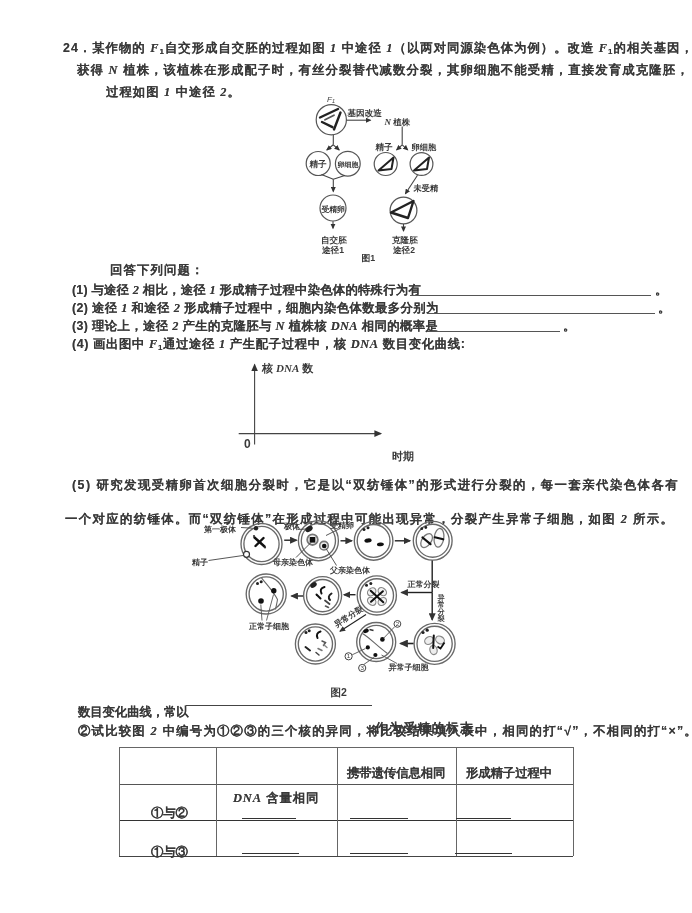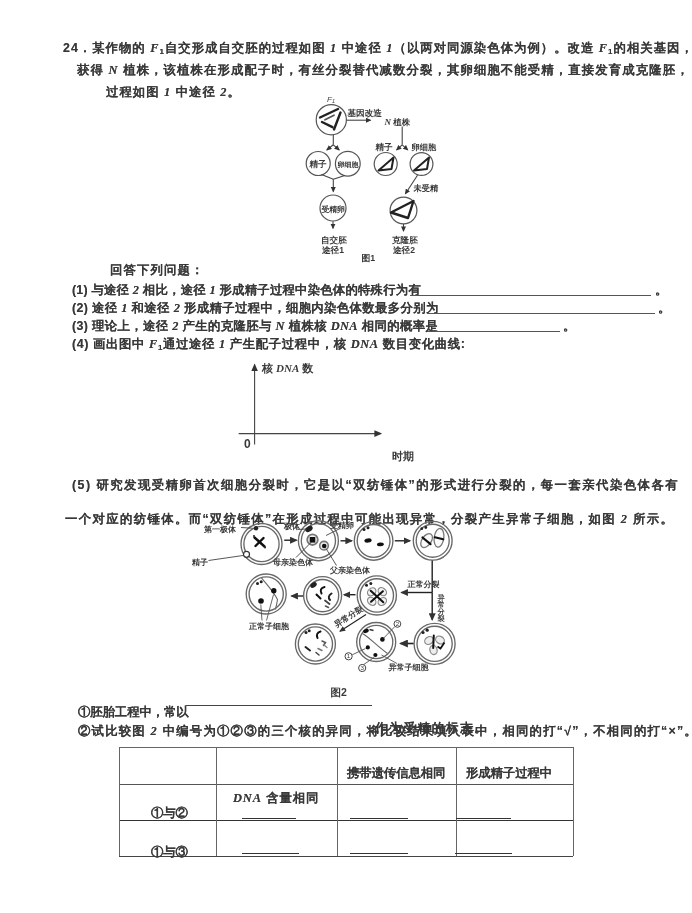--- a/index.html
+++ b/index.html
@@ -29,21 +29,21 @@
 <div class="t" style="left:658px;top:301px;">。</div>
 <div class="ul" style="left:427px;top:313px;width:228px;"></div>
 <div class="t" style="left:72px;top:319px;letter-spacing:0.35px;">(3) 理论上，途径 <i>2</i> 产生的克隆胚与 <i>N</i> 植株核 <i>DNA</i> 相同的概率是</div>
 <div class="t" style="left:563px;top:319px;">。</div>
 <div class="ul" style="left:427px;top:331px;width:133px;"></div>
 <div class="t" style="left:72px;top:337px;letter-spacing:0.6px;">(4) 画出图中 <i>F</i><sub>1</sub>通过途径 <i>1</i> 产生配子过程中，核 <i>DNA</i> 数目变化曲线:</div>
 
 <div class="t" style="left:72px;top:478px;letter-spacing:1.45px;">(5) 研究发现受精卵首次细胞分裂时，它是以“双纺锤体”的形式进行分裂的，每一套亲代染色体各有</div>
 <div class="t" style="left:65px;top:512px;letter-spacing:1.35px;text-align:right;">一个对应的纺锤体。而“双纺锤体”在形成过程中可能出现异常，分裂产生异常子细胞，如图 <i>2</i> 所示。</div>
 
-<div class="t" style="left:78px;top:705px;">①胚胎工程中，常以</div>
+<div class="t" style="left:78px;top:705px;">数目变化曲线，常以</div>
 <div class="ul" style="left:186px;top:705px;width:186px;background:#444;"></div>
 <div class="t" style="left:375px;top:705px;letter-spacing:1.8px;margin-top:16px;">作为受精的标志。</div>
 <div class="t" style="left:78px;top:723.5px;letter-spacing:1.2px;">②试比较图 <i>2</i> 中编号为①②③的三个核的异同，将比较结果填入表中，相同的打“√”，不相同的打“×”。</div>
 
 <div class="ul" style="left:119px;top:747px;width:454px;background:#666;"></div>
 <div class="ul" style="left:119px;top:783.5px;width:454px;background:#555;"></div>
 <div class="ul" style="left:119px;top:820px;width:454px;background:#333;height:1.2px;"></div>
 <div class="ul" style="left:119px;top:856px;width:454px;background:#444;height:1.2px;"></div>
 <div class="ul" style="left:119px;top:747px;width:1px;height:109px;background:#666;"></div>
 <div class="ul" style="left:215.5px;top:747px;width:1px;height:109px;background:#666;"></div>

